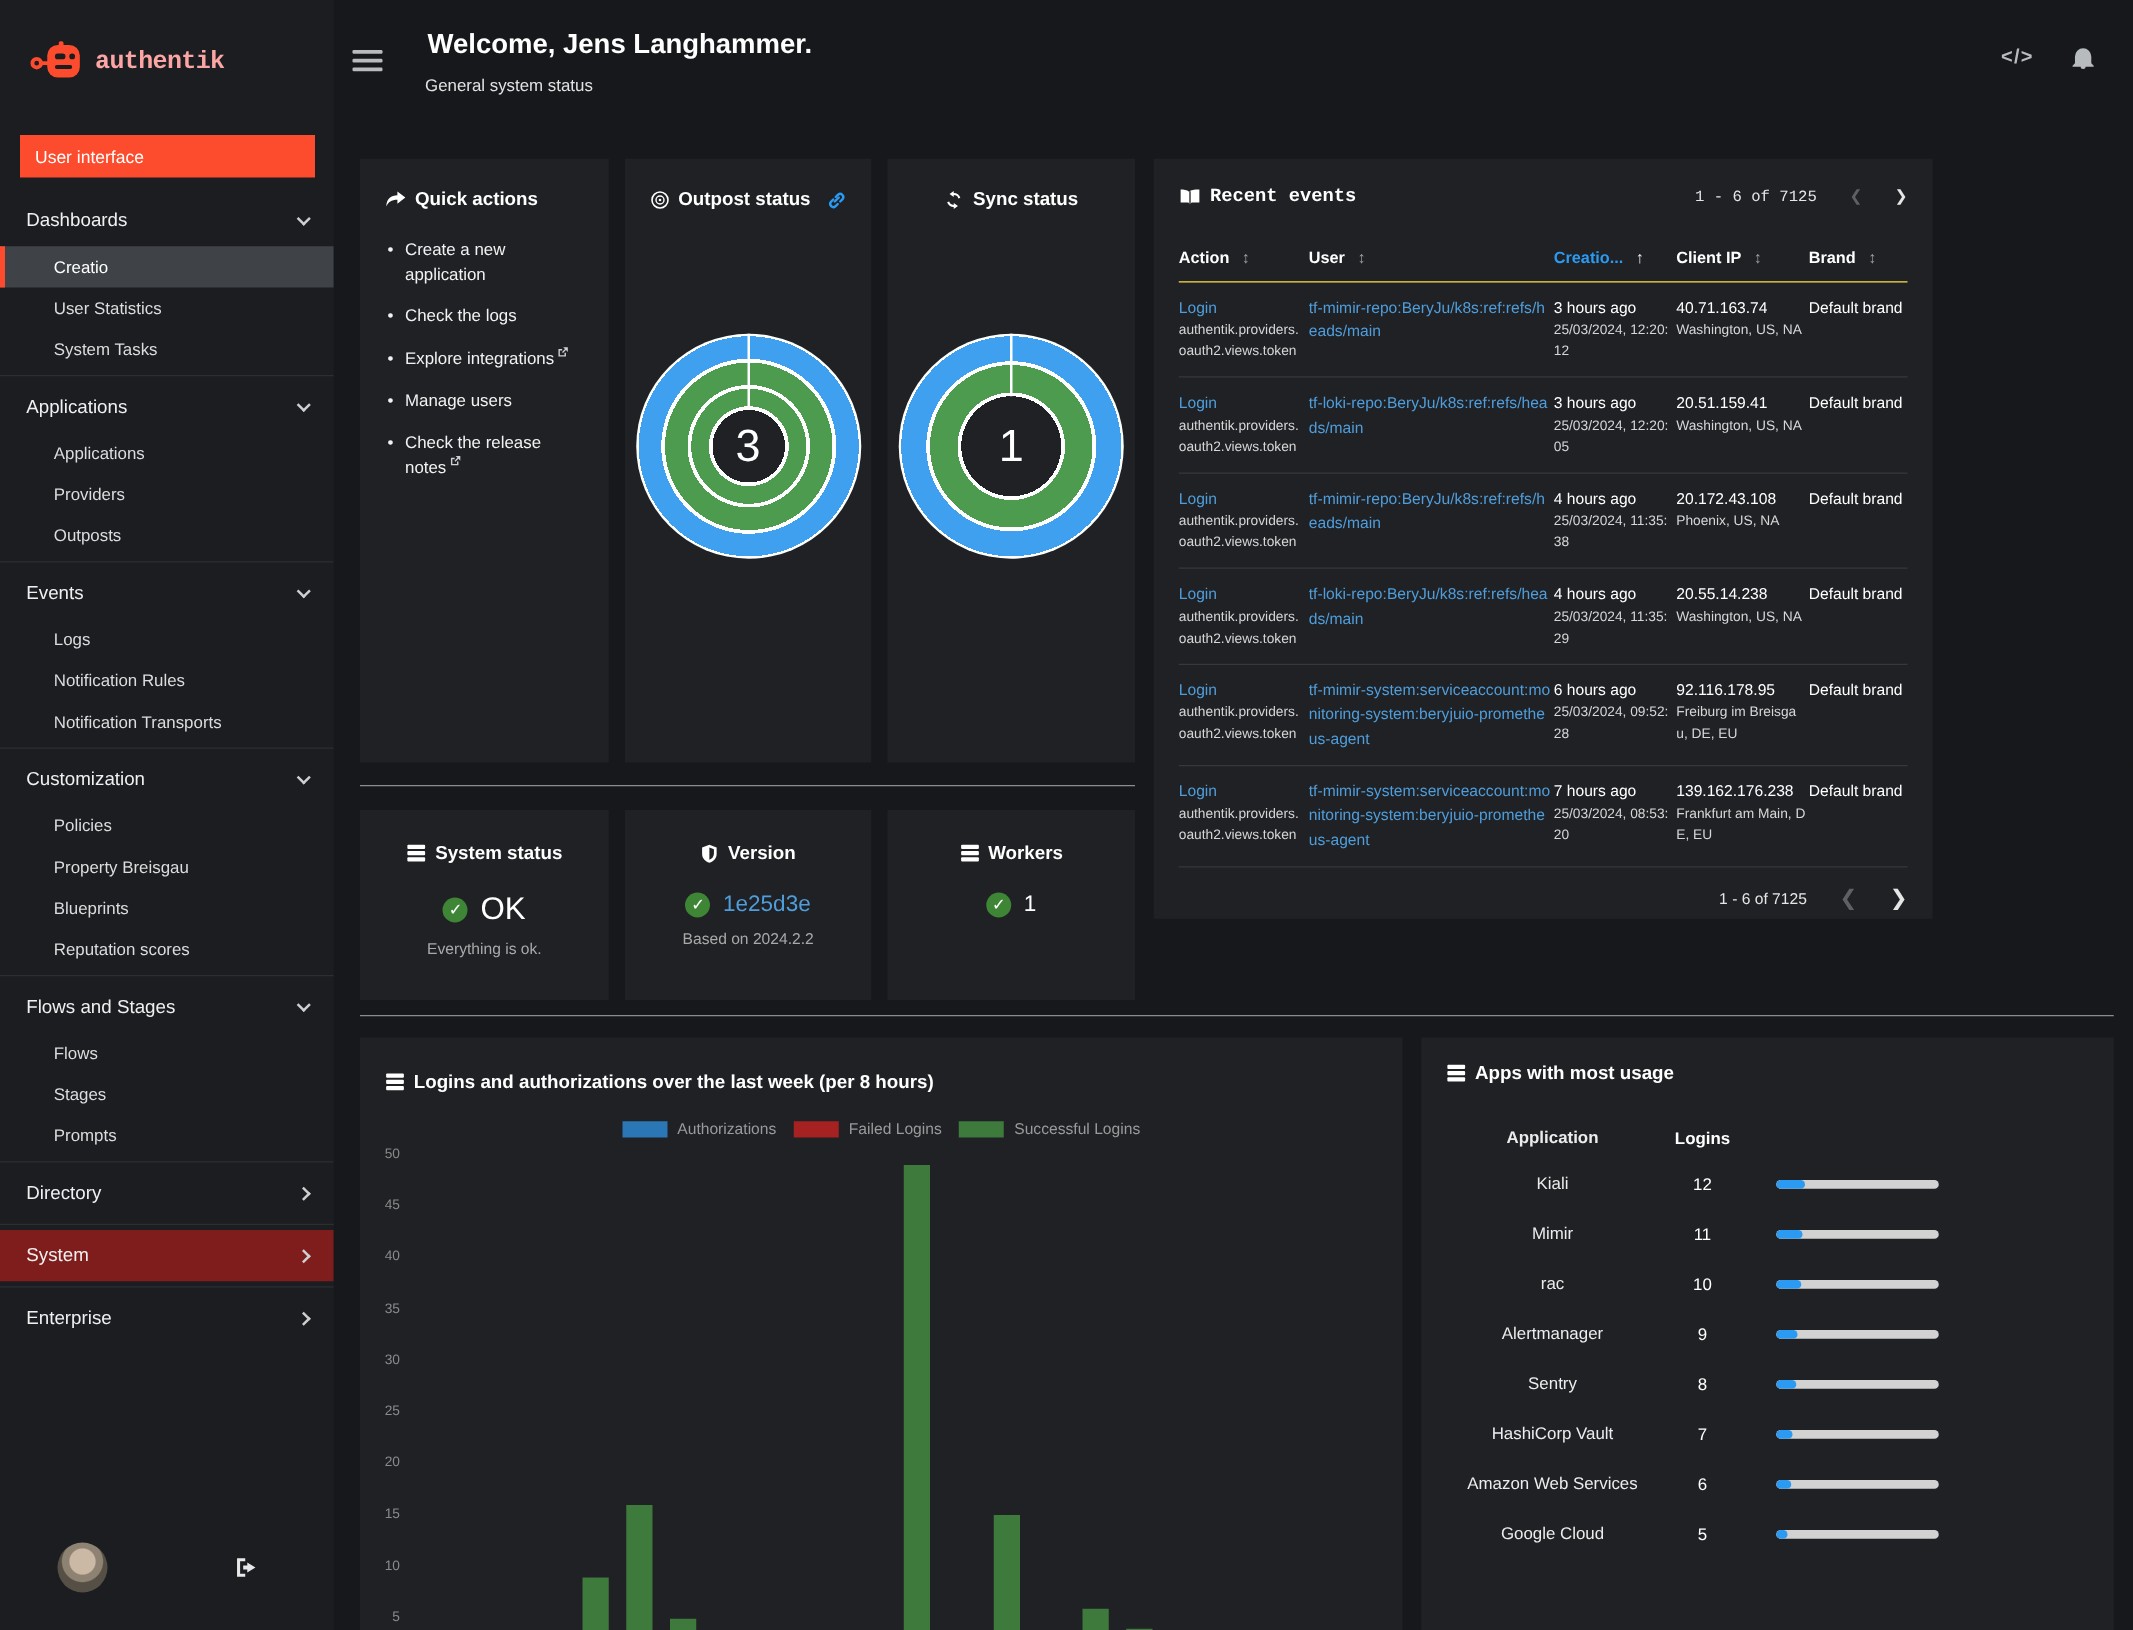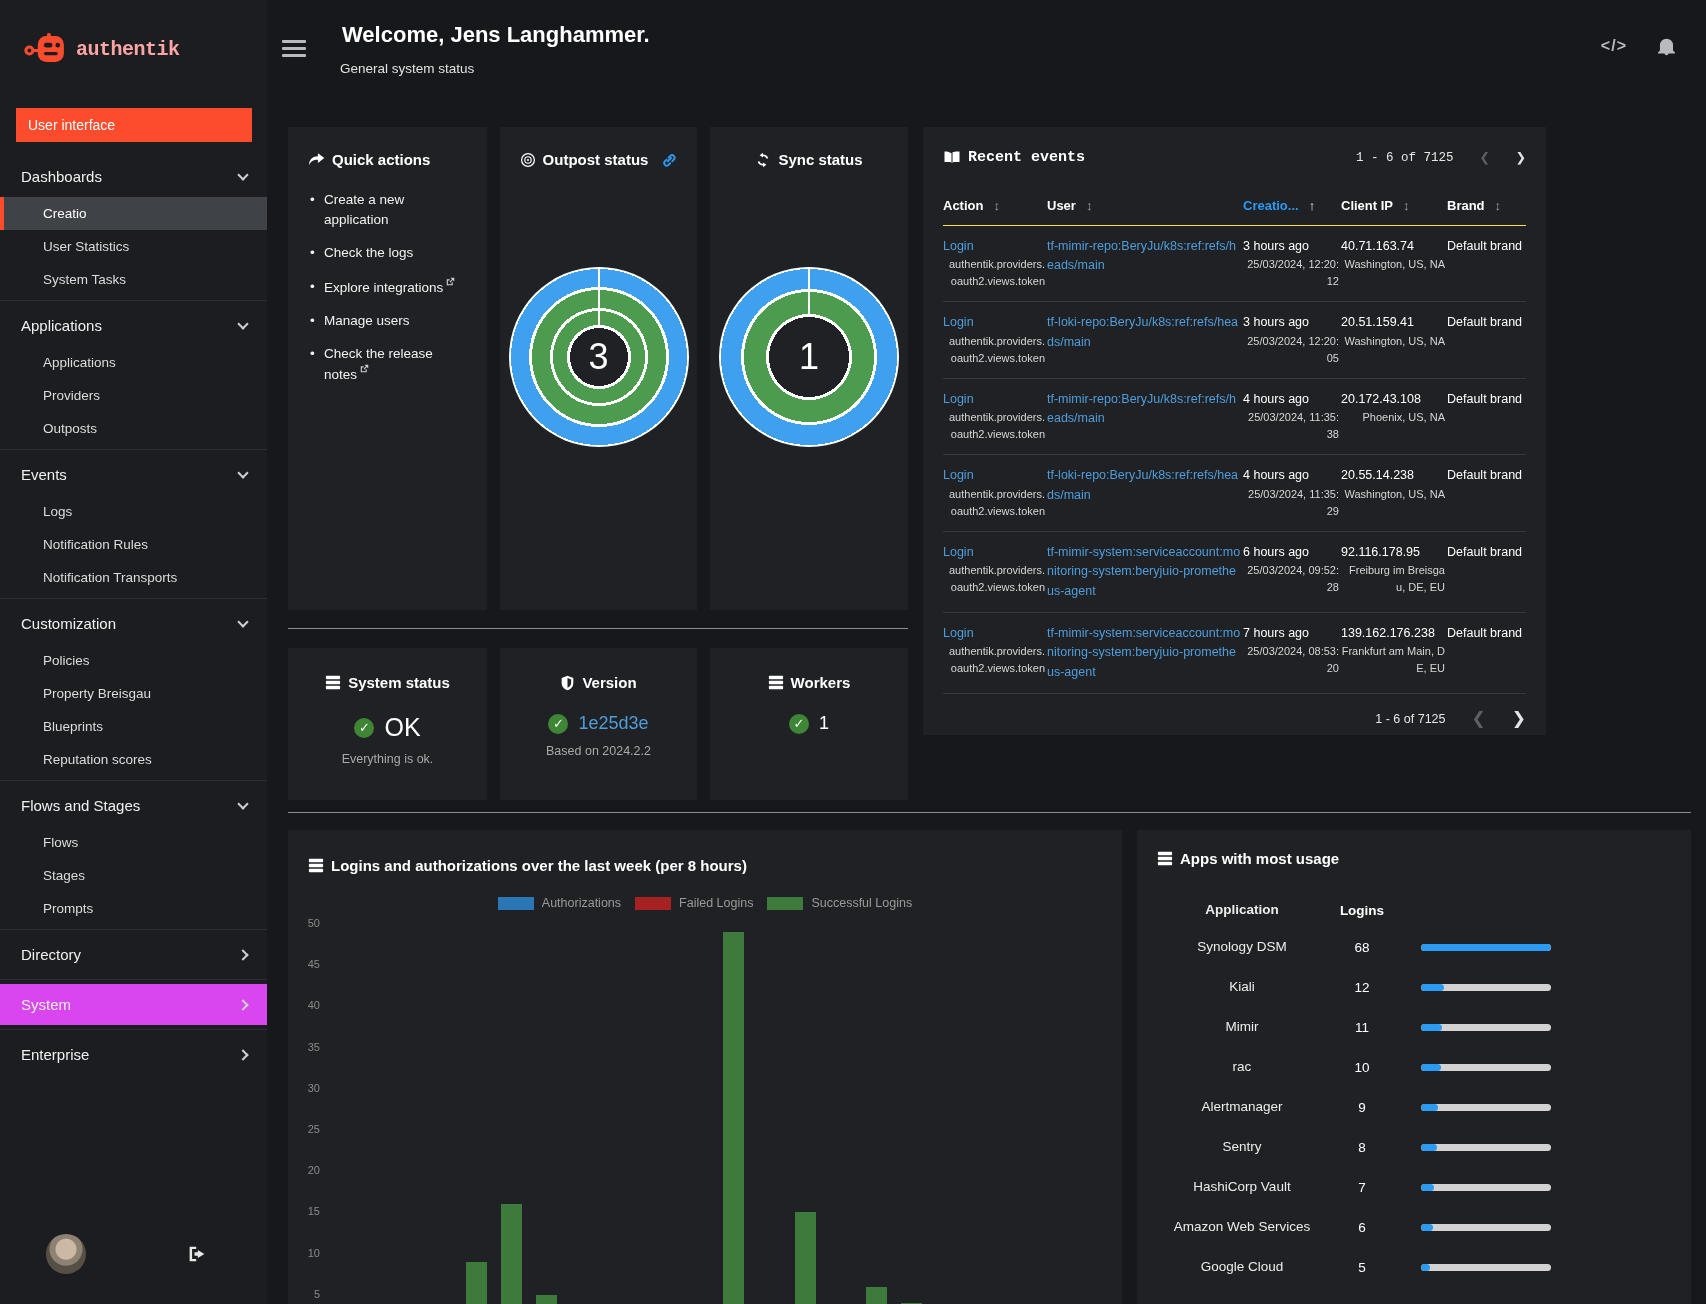--- a/index.html
+++ b/index.html
@@ -12,21 +12,21 @@
   .logo-row { display:flex; align-items:center; gap:6px; padding:30px 18px 26px 24px; }
   .logo-text { color:#fca5a5; font-size:20px; font-weight:bold; letter-spacing:-0.5px;font-family:Liberation Mono, monospace; }
   .ui-btn { margin:14px 16px 10px 16px; background:#fd4b2d; color:#fff; border:none;
             font-size:14px; text-align:left; padding:9px 12px; width:236px; cursor:pointer;
             font-family:inherit; }
   .nav { flex:1 1 auto; overflow:hidden; }
   .nav-group { border-top:1px solid #2b2e32; padding:4px 0; }
   .nav-group:first-child { border-top:none; }
   .nav-group-head { display:flex; align-items:center; justify-content:space-between;
                     padding:12px 20px 12px 21px; font-size:15px; color:#f0f0f0; cursor:pointer; }
-  .nav-group-head.hl { background:#d946ef; }
+  .nav-group-head.hl { background:#7f1d1d; }
   .chev { width:8px; height:8px; border-right:2px solid #cfcfcf; border-bottom:2px solid #cfcfcf;
           display:inline-block; margin-left:8px; }
   .chev.down { transform:rotate(45deg); margin-top:-4px; }
   .chev.right { transform:rotate(-45deg); }
   .nav-item { padding:9px 16px 9px 43px; font-size:13.5px; color:#dcdcdc; cursor:pointer; }
   .nav-item.active { background:#3f4347; color:#fff; border-left:4px solid #fd4b2d; padding-left:39px; }
   .user-row { margin-top:auto; display:flex; align-items:center; padding:22px 60px 30px 46px; }
   .avatar { width:40px; height:40px; border-radius:50%;
             background:radial-gradient(circle at 50% 38%, #cbb9a6 0 10px, #8e8273 11px 16px, #564f45 17px); }
   .signout { margin-left:auto; cursor:pointer; }
@@ -74,21 +74,21 @@
   .pg-next { color:#e6e6e6; font-size:17px; cursor:pointer; }
   .ev-grid { margin-top:22px; }
   .ev-row { display:grid; grid-template-columns:102px 194px 96px 104px 84px; column-gap:2px;
             border-bottom:1px solid #35383c; padding:11px 0; min-height:74px; }
   .ev-head { border-bottom:1px solid #fde047; padding:8px 0 12px 0; min-height:0; }
   .ev-h { font-size:13px; font-weight:bold; color:#fff; cursor:pointer; }
   .ev-h .sort { color:#9b9ea3; margin-left:10px; font-weight:normal; }
   .ev-h.sorted { color:#2b9af3; }
   .ev-h.sorted .sort { color:#e8e8e8; }
   .cell { font-size:12.5px; line-height:1.55; overflow-wrap:anywhere; }
-  .cell .sub { font-size:11px; color:#d6d6d6; word-break:break-all;text-align:right; }
+  .cell .sub { font-size:11px; color:#d6d6d6; word-break:break-all; }
   .lnk { color:#4f9ddb; cursor:pointer; word-break:break-all; }
   .ev-bottom { display:flex; justify-content:flex-end; padding-top:14px; }
 
   
   .divider { position:absolute; height:1px; background:#8a8d90; }
   .c-stat { top:648px; height:152px; padding:26px 10px; text-align:center; }
   .c-sysstat { left:21px; width:199px; }
   .c-version { left:233px; width:197px; }
   .c-workers { left:443px; width:198px; }
   .c-stat .card-title { justify-content:center; }
@@ -579,29 +579,20 @@
           </svg>
       </span>
       <span>Apps with most usage</span>
     </div>
     <div class="apps-grid">
       <div class="apps-row apps-h">
         <div class="a-name">Application</div>
         <div class="a-val">Logins</div>
         <div></div>
       </div>
-    <div class="apps-row">
-          <div class="a-name">Synology DSM</div>
-          <div class="a-val">68</div>
-          <div>
-            <div class="pbar">
-              <div class="pfill" style="width: 100%; background: rgb(43, 154, 243);"></div>
-            </div>
-          </div>
-        </div>
         <div class="apps-row">
           <div class="a-name">Kiali</div>
           <div class="a-val">12</div>
           <div>
             <div class="pbar">
               <div class="pfill" style="width: 18%; background: rgb(43, 154, 243);"></div>
             </div>
           </div>
         </div>
         <div class="apps-row">

